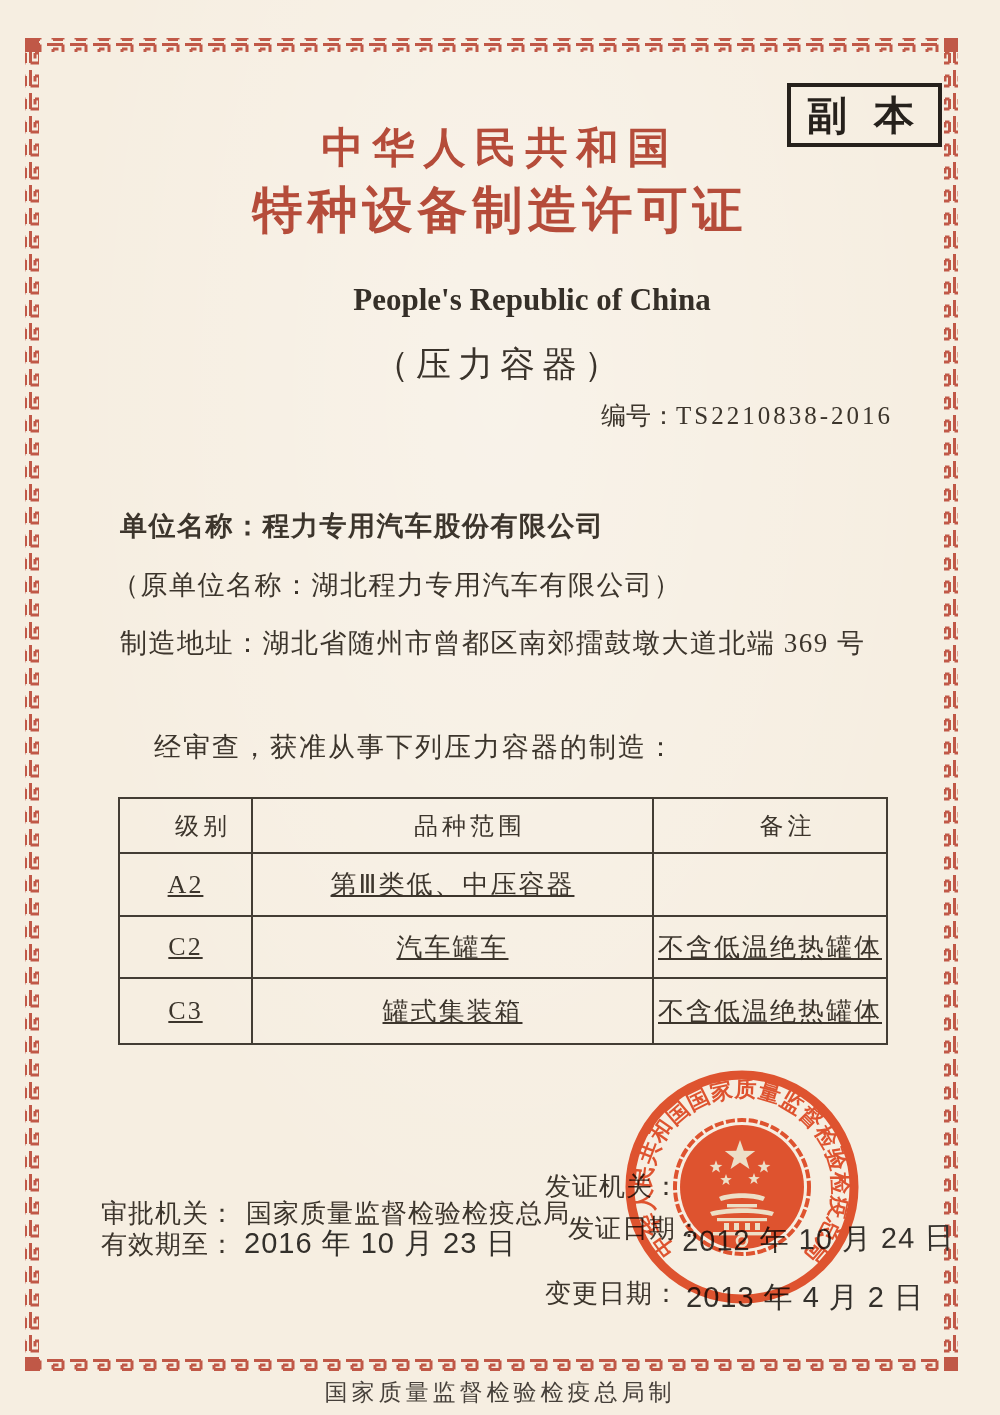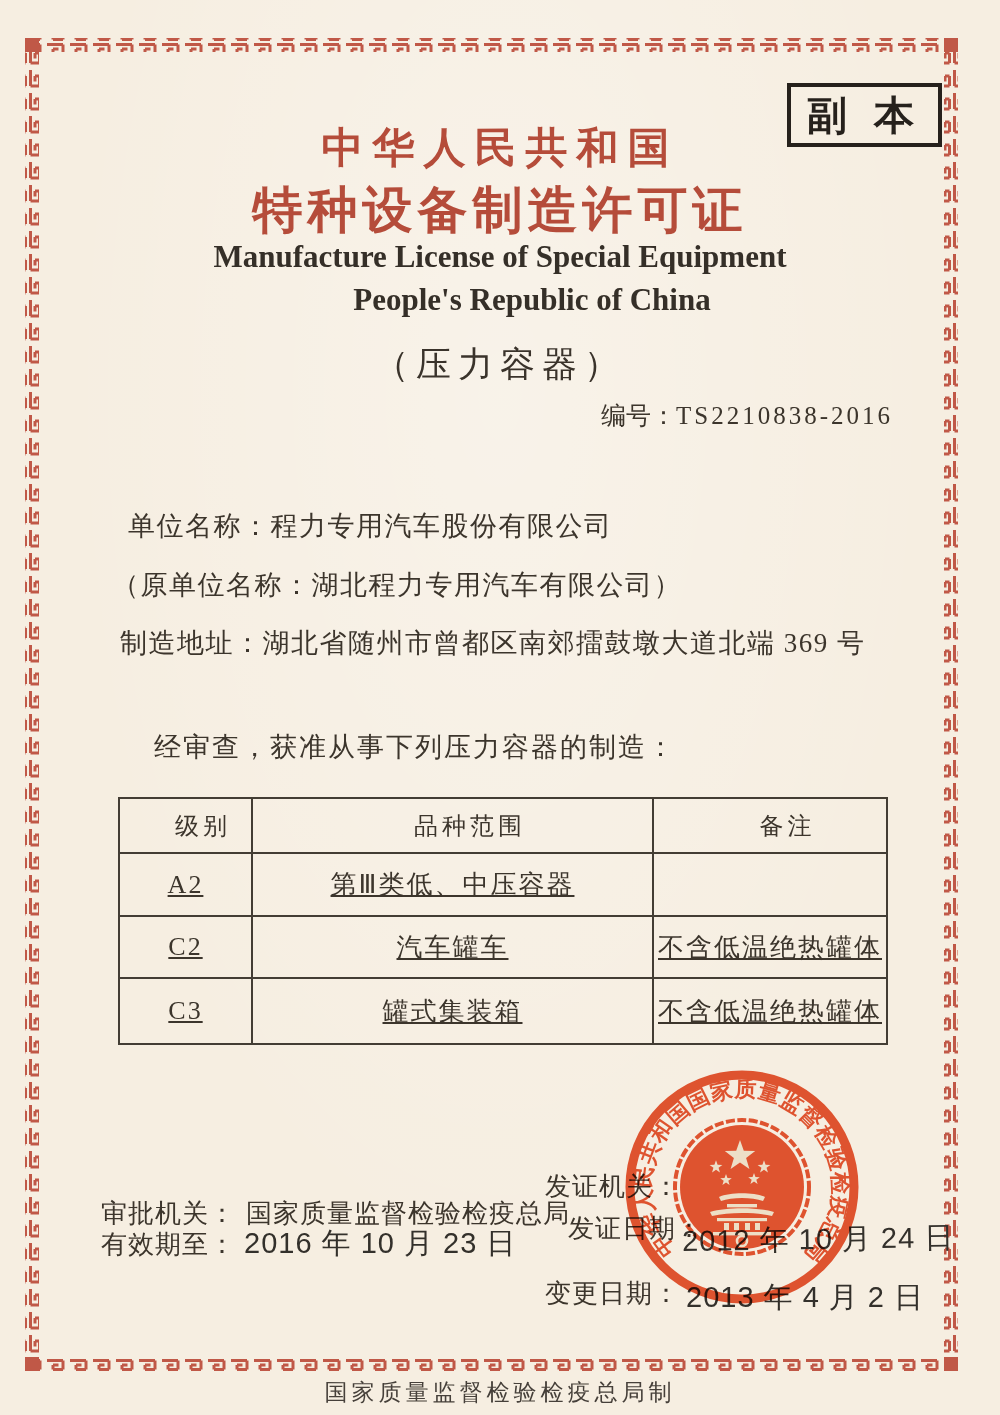--- a/index.html
+++ b/index.html
@@ -20,21 +20,21 @@
   .t1{top:120px;font-size:42px;letter-spacing:9px;}
   .t2{top:177px;font-size:50px;letter-spacing:5px;}
   .t-en{position:absolute;left:0;width:100%;text-align:center;color:#352f28;
         font-weight:bold;font-size:31px;white-space:nowrap;}
   .en1{top:239px;} .en2{top:282px;padding-left:32px;}
   .sub{position:absolute;left:0;width:100%;text-align:center;top:341px;font-size:35px;
        letter-spacing:7px;color:#3a332b;}
   .serial{position:absolute;right:107px;top:399px;font-size:25px;color:var(--ink);}
   .serial .val{letter-spacing:3px;}
   .line{position:absolute;font-size:27px;letter-spacing:1.5px;white-space:nowrap;color:var(--ink);}
-  .company{left:128px;top:508px;}
+  .company{left:120px;top:508px;font-weight:bold;}
   .former{left:112px;top:567px;}
   .address{left:120px;top:625px;}
   .review{left:154px;top:729px;letter-spacing:2px;}
   table.grades{position:absolute;left:118px;top:797px;border-collapse:collapse;table-layout:fixed;}
   table.grades th, table.grades td{border:2px solid var(--table-line);text-align:center;
         font-weight:normal;color:var(--ink);vertical-align:middle;}
   table.grades th{font-size:24px;height:51px;letter-spacing:4px;padding-left:36px;}
   table.grades td{font-size:26px;letter-spacing:2px;text-decoration:underline;}
   tr.r1 td{height:59px;} tr.r2 td{height:58px;} tr.r3 td{height:62px;}
   .flabel{font-size:26px;letter-spacing:1px;color:var(--ink);white-space:nowrap;}
@@ -74,21 +74,20 @@
     <rect x="25" y="38" width="14" height="14" fill="#c05847"></rect>
     <rect x="944" y="38" width="14" height="14" fill="#c05847"></rect>
     <rect x="25" y="1357" width="14" height="14" fill="#c05847"></rect>
     <rect x="944" y="1357" width="14" height="14" fill="#c05847"></rect>
   </svg>
 
   <div class="badge">副 本</div>
 
   <div class="t-cn t1">中华人民共和国</div>
   <div class="t-cn t2">特种设备制造许可证</div>
-  <div class="t-en en1">Manufacture License of Special Equipment</div>
   <div class="t-en en2">People's Republic of China</div>
   <div class="sub">（压力容器）</div>
 
   <div class="serial">
     <span>编号：</span><span class="val">TS2210838-2016</span>
   </div>
 
   <div class="line company">
     <span>单位名称：</span><span>程力专用汽车股份有限公司</span>
   </div>

